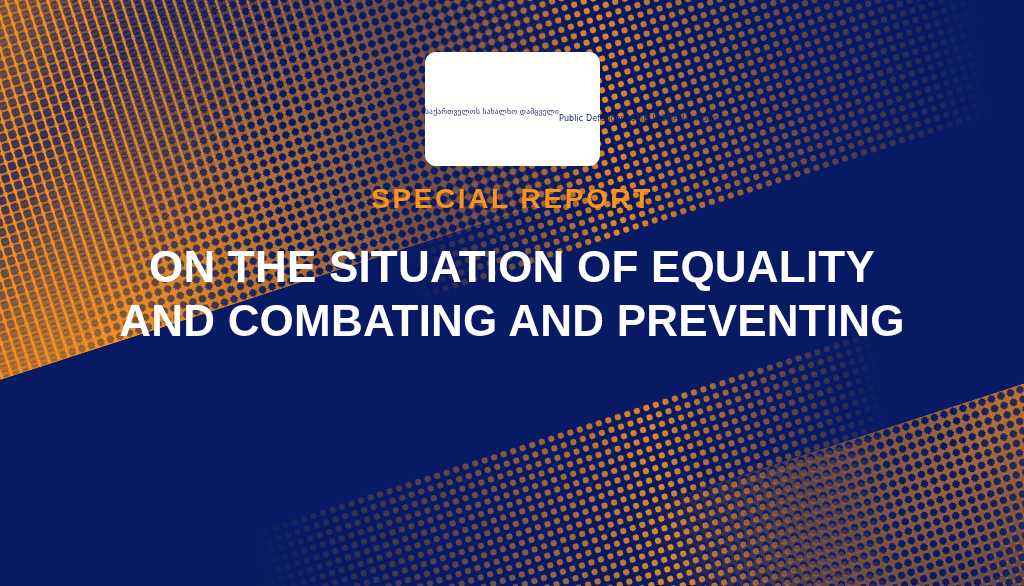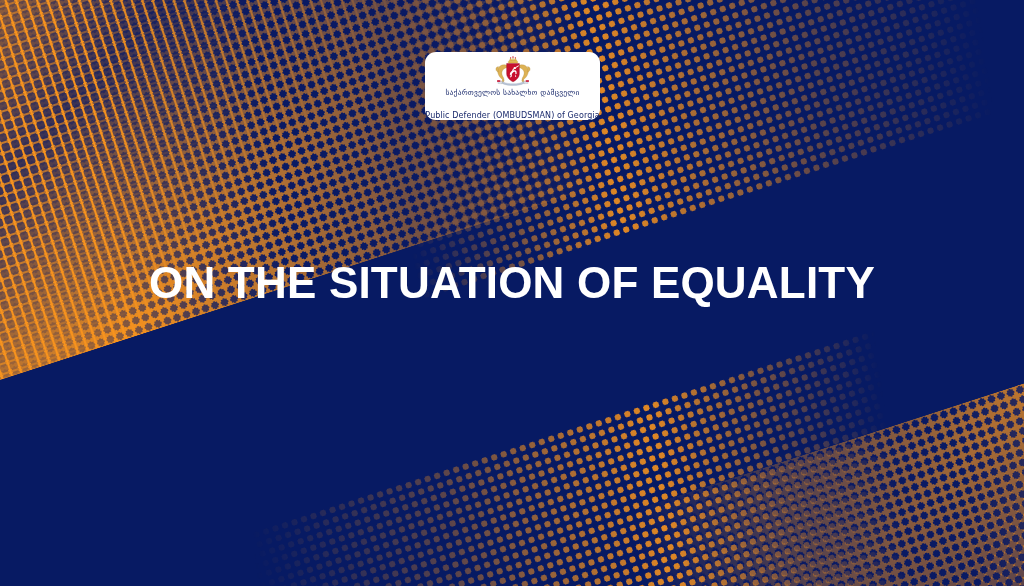--- a/index.html
+++ b/index.html
@@ -98,25 +98,24 @@
     background-image:radial-gradient(circle at center, #f7931e 46%, rgba(247,147,30,0) 48%);
     background-size:10px 10px;
     -webkit-mask-image:linear-gradient(280deg,rgba(0,0,0,0) 26%,rgba(0,0,0,.9) 50%,rgba(0,0,0,.35) 72%,rgba(0,0,0,0) 92%);
             mask-image:linear-gradient(280deg,rgba(0,0,0,0) 26%,rgba(0,0,0,.9) 50%,rgba(0,0,0,.35) 72%,rgba(0,0,0,0) 92%);
   }
 
   
   #logo-card {
     position:absolute;
     left:425px; top:52px;
-    width:175px; height:68px;
+    width:175px; height:114px;
     background:#ffffff;
     border-radius:11px;
     display:flex;
-    flex-direction:column;
     align-items:center;
     justify-content:flex-start;
     padding-top:4px;
     z-index:5;
   }
   #emblem { width:86px; height:56px; display:block; }
   .logo-line-ka {
     font-family:"DejaVu Sans", sans-serif;
     font-size:7.5px;
     color:#1a2a6c;
@@ -139,21 +138,21 @@
     left:0; right:0; top:183px;
     text-align:center;
     color:#f7931e;
     font-size:28px;
     font-weight:bold;
     letter-spacing:2.6px;
     z-index:5;
   }
   #report-title {
     position:absolute;
-    left:0; right:0; top:256px;
+    left:0; right:0; top:240px;
     text-align:center;
     color:#ffffff;
     font-size:44px;
     font-weight:bold;
     line-height:54px;
     letter-spacing:.2px;
     z-index:5;
   }
   #report-title .tline { display:block; white-space:nowrap; }
 </style>
@@ -220,18 +219,20 @@
         <path d="M22 62 L33 64 L33 70 L22 69 Z" fill="#d8dfe9" stroke="#8d9ab0" stroke-width=".6"></path>
         <path d="M98 62 L87 64 L87 70 L98 69 Z" fill="#d8dfe9" stroke="#8d9ab0" stroke-width=".6"></path>
         <rect x="20" y="61" width="8" height="4" fill="#c8102e"></rect>
         <rect x="92" y="61" width="8" height="4" fill="#c8102e"></rect>
       </g>
     </svg>
     <div class="logo-line-ka">საქართველოს სახალხო დამცველი</div>
     <div class="logo-line-en">Public Defender (OMBUDSMAN) of Georgia</div>
   </div>
 
+  <div id="special-report">SPECIAL REPORT</div>
 
   <div id="report-title">
     <span class="tline">ON THE SITUATION OF EQUALITY</span>
+    <span class="tline">AND COMBATING AND PREVENTING</span>
   </div>
 
 </div>
 
 </body></html>

